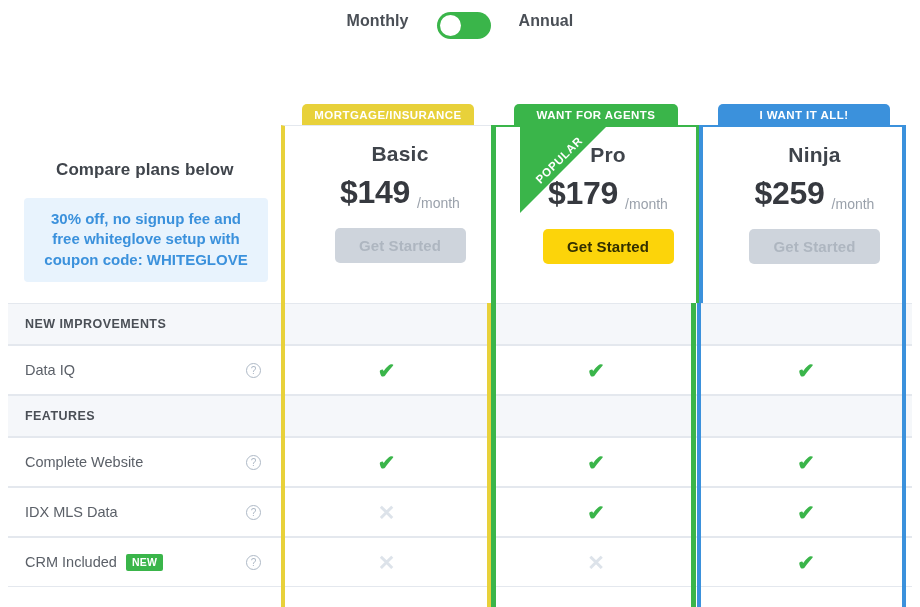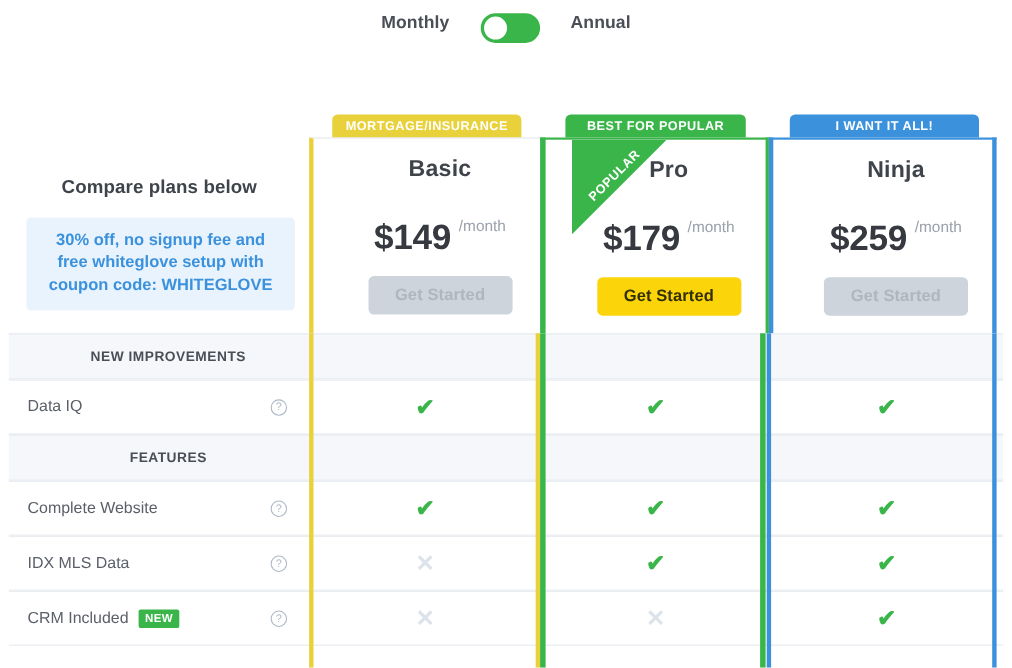--- a/index.html
+++ b/index.html
@@ -108,23 +108,23 @@
   }
 
   .plan-name {
     margin-top: 16px;
     font-size: 21px;
     font-weight: bold;
     color: #3f444b;
     letter-spacing: .2px;
   }
   .price-row {
-    margin-top: 31px;
-    display: flex;
-    align-items: flex-start;
+    margin-top: 8px;
+    display: flex;
+    align-items: flex-end;
     justify-content: center;
   }
   .price {
     font-size: 32px;
     font-weight: bold;
     color: #36393f;
     letter-spacing: -.3px;
   }
   .per {
     margin-left: 7px;
@@ -224,21 +224,20 @@
   .row.feature { height: 50px; }
 
   .cell-label {
     width: 273px;
     padding-left: 17px;
     display: flex;
     align-items: center;
     font-size: 14.5px;
     color: #5b6068;
     white-space: nowrap;
-    justify-content: center;
   }
   .row.section .cell-label {
     font-size: 12.5px;
     font-weight: bold;
     letter-spacing: .45px;
     color: #4a4f56;
   }
   .badge-new {
     margin-left: 9px;
     background: #3ab54a;
@@ -306,21 +305,21 @@
   <div class="billing-bar">
     <span class="billing-label">Monthly</span>
     <div class="toggle">
       <div class="knob"></div>
     </div>
     <span class="billing-label">Annual</span>
   </div>
 
   <div class="banners">
     <div class="banner basic">MORTGAGE/INSURANCE</div>
-    <div class="banner pro">BEST FOR POPULAR</div>
+    <div class="banner pro">WANT FOR AGENTS</div>
     <div class="banner plus">I WANT IT ALL!</div>
   </div>
 
   <div class="cards">
 
     <div class="card basic">
       <div class="card-inner">
         <div class="plan-name">Basic</div>
         <div class="price-row">
           <span class="price">$149</span>

